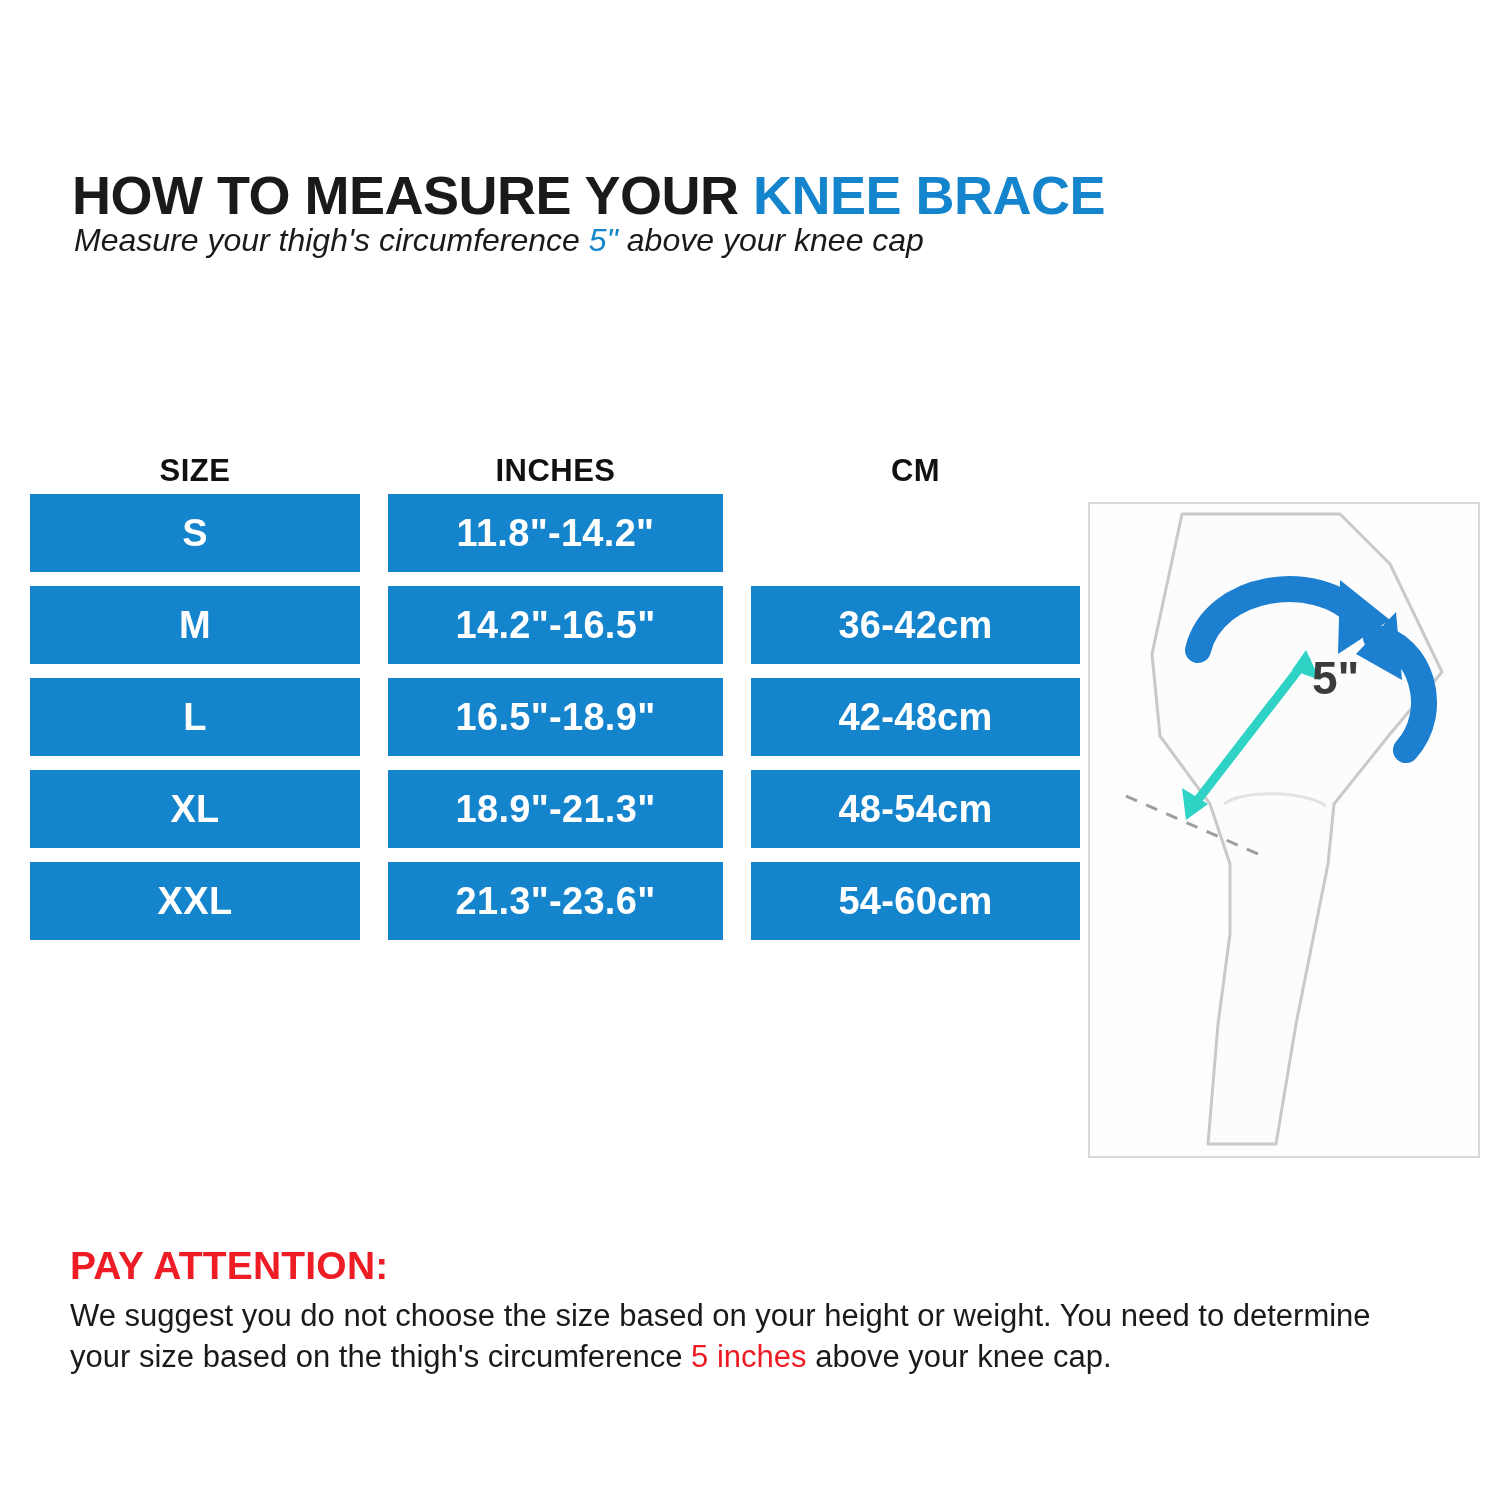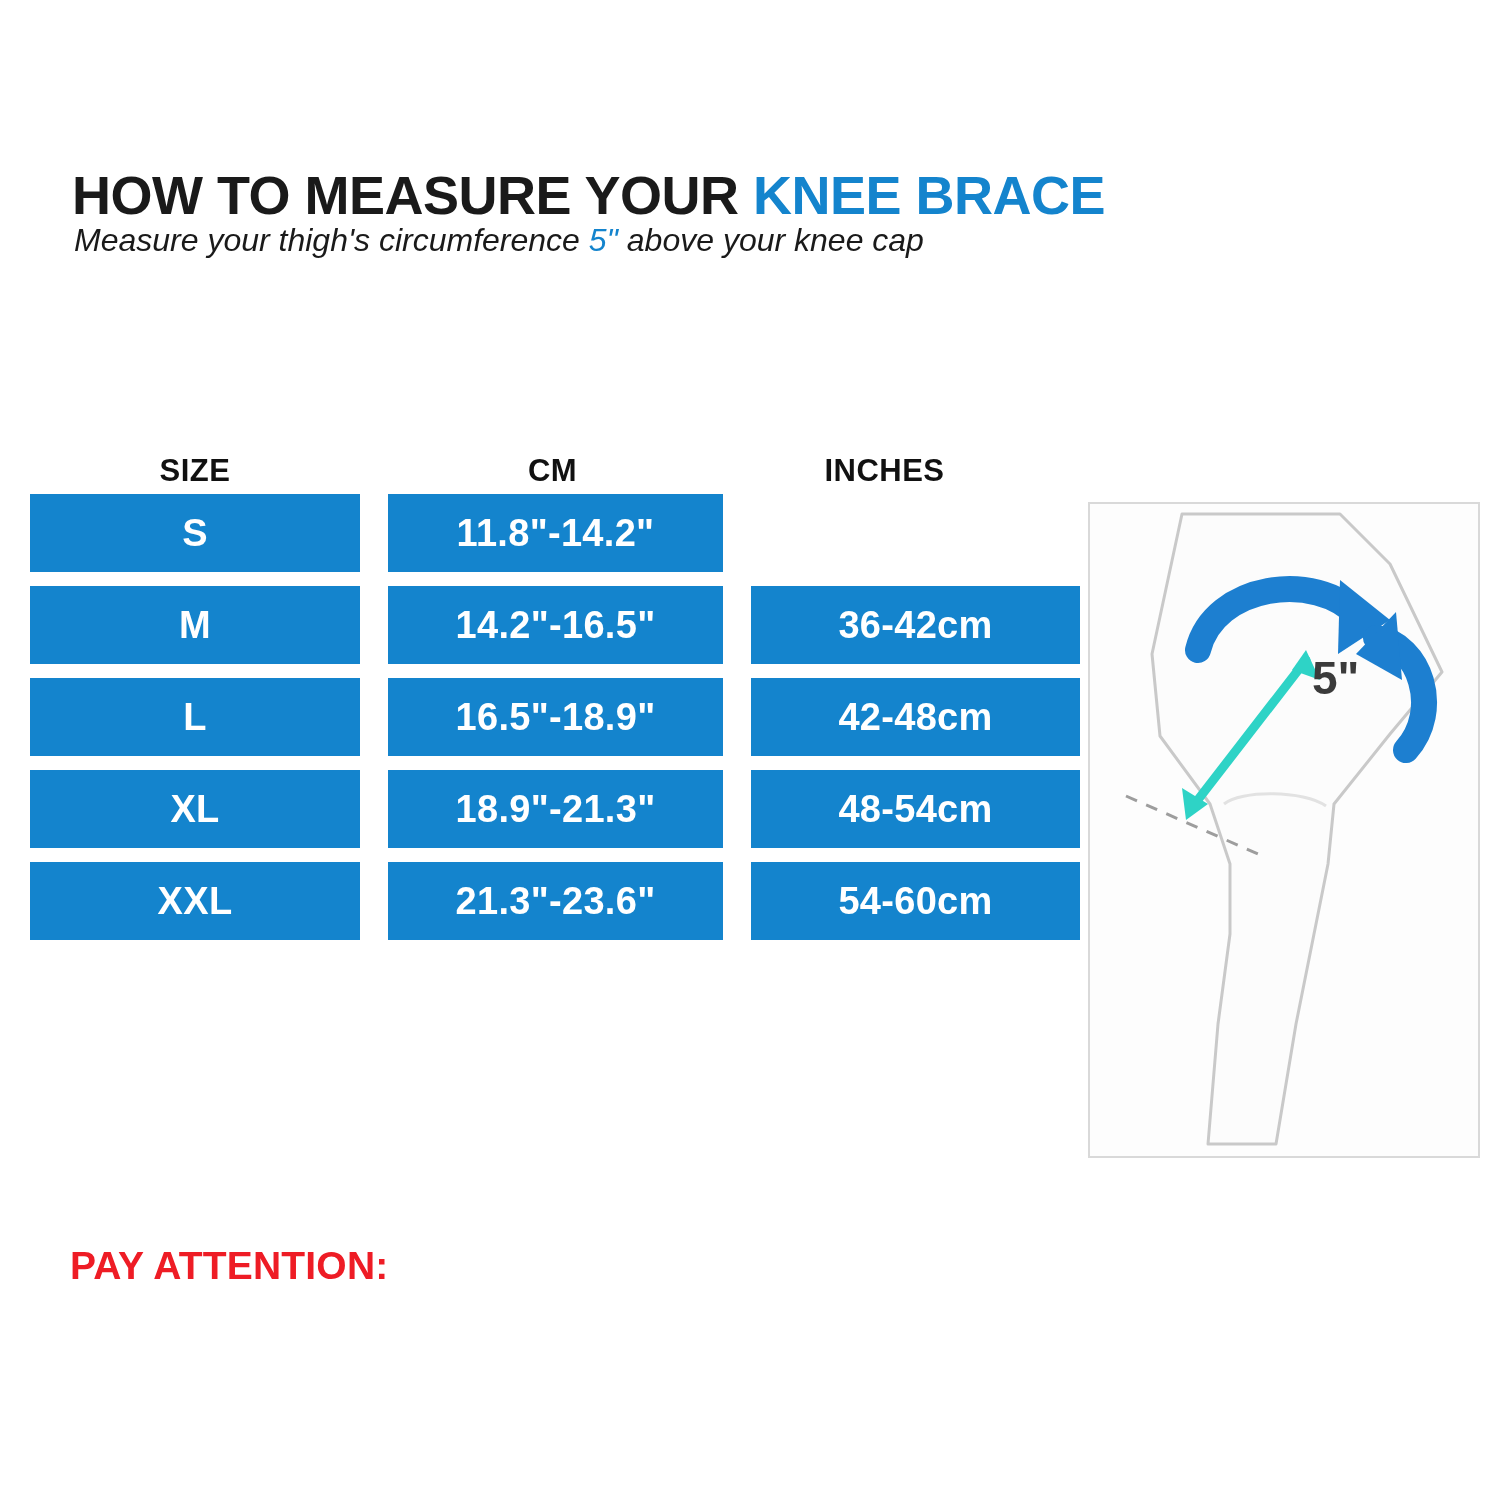--- a/index.html
+++ b/index.html
@@ -134,22 +134,22 @@
   </h1>
 
   <div class="subtitle">
     <span>Measure your thigh's circumference </span><span class="accent">5"</span><span> above your knee cap</span>
   </div>
 
   <div class="table">
 
     <div class="thead">
       <div class="th col-size">SIZE</div>
+      <div class="th col-in">INCHES</div>
       <div class="th col-cm">CM</div>
-      <div class="th col-in">INCHES</div>
     </div>
 
     <div class="trow">
       <div class="cell size-cell col-size">S</div>
       <div class="cell col-in">11.8"-14.2"</div>
     </div>
 
     <div class="trow">
       <div class="cell size-cell col-size">M</div>
       <div class="cell col-in">14.2"-16.5"</div>
@@ -199,14 +199,17 @@
       </g>
 
       <g>
         <path d="M316 246 C352 206 330 140 286 134" fill="none" stroke="#1d7fd0" stroke-width="26" stroke-linecap="round"></path>
         <polygon points="306,108 266,150 312,176" fill="#1d7fd0"></polygon>
       </g>
     </svg>
   </div>
 
   <div class="note-title">PAY ATTENTION:</div>
+  <div class="note-body">
+    <span>We suggest you do not choose the size based on your height or weight. You need to determine your size based on the thigh's circumference </span><span class="accent-red">5 inches</span><span> above your knee cap.</span>
+  </div>
 
 </div>
 
 </body></html>

